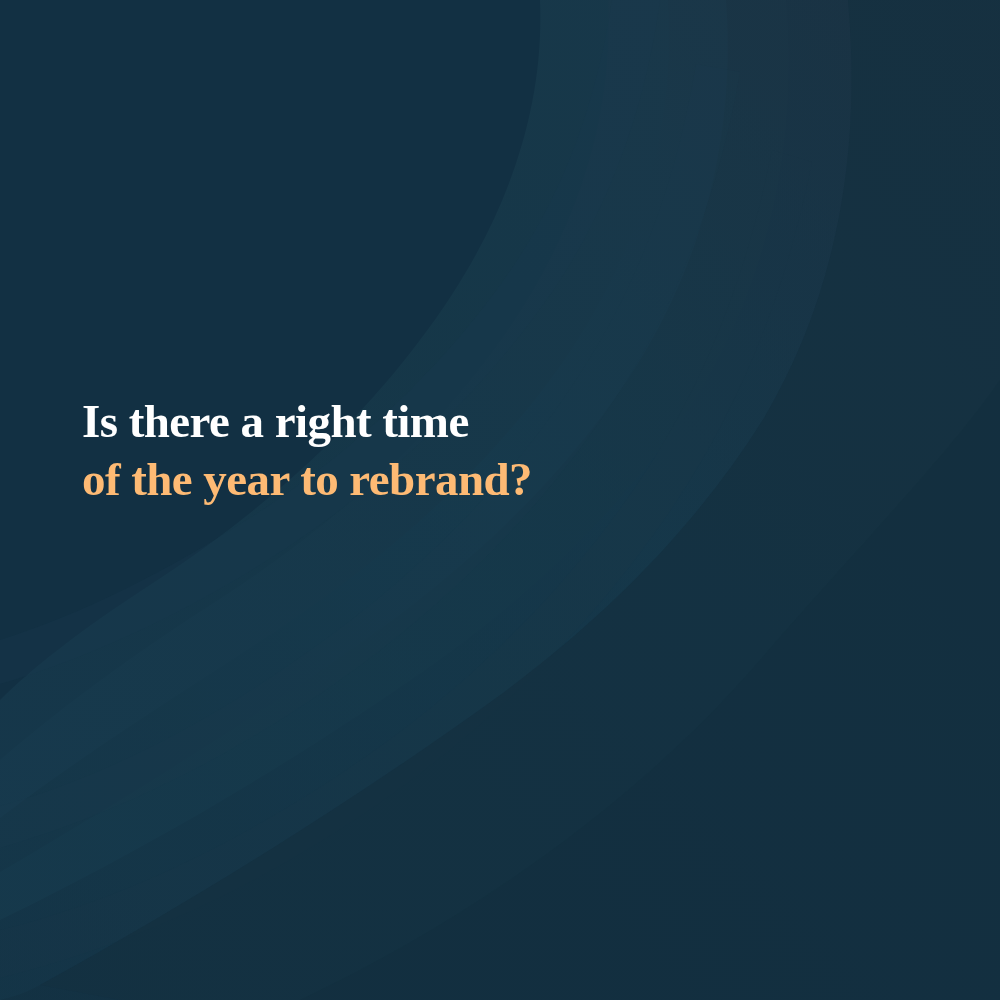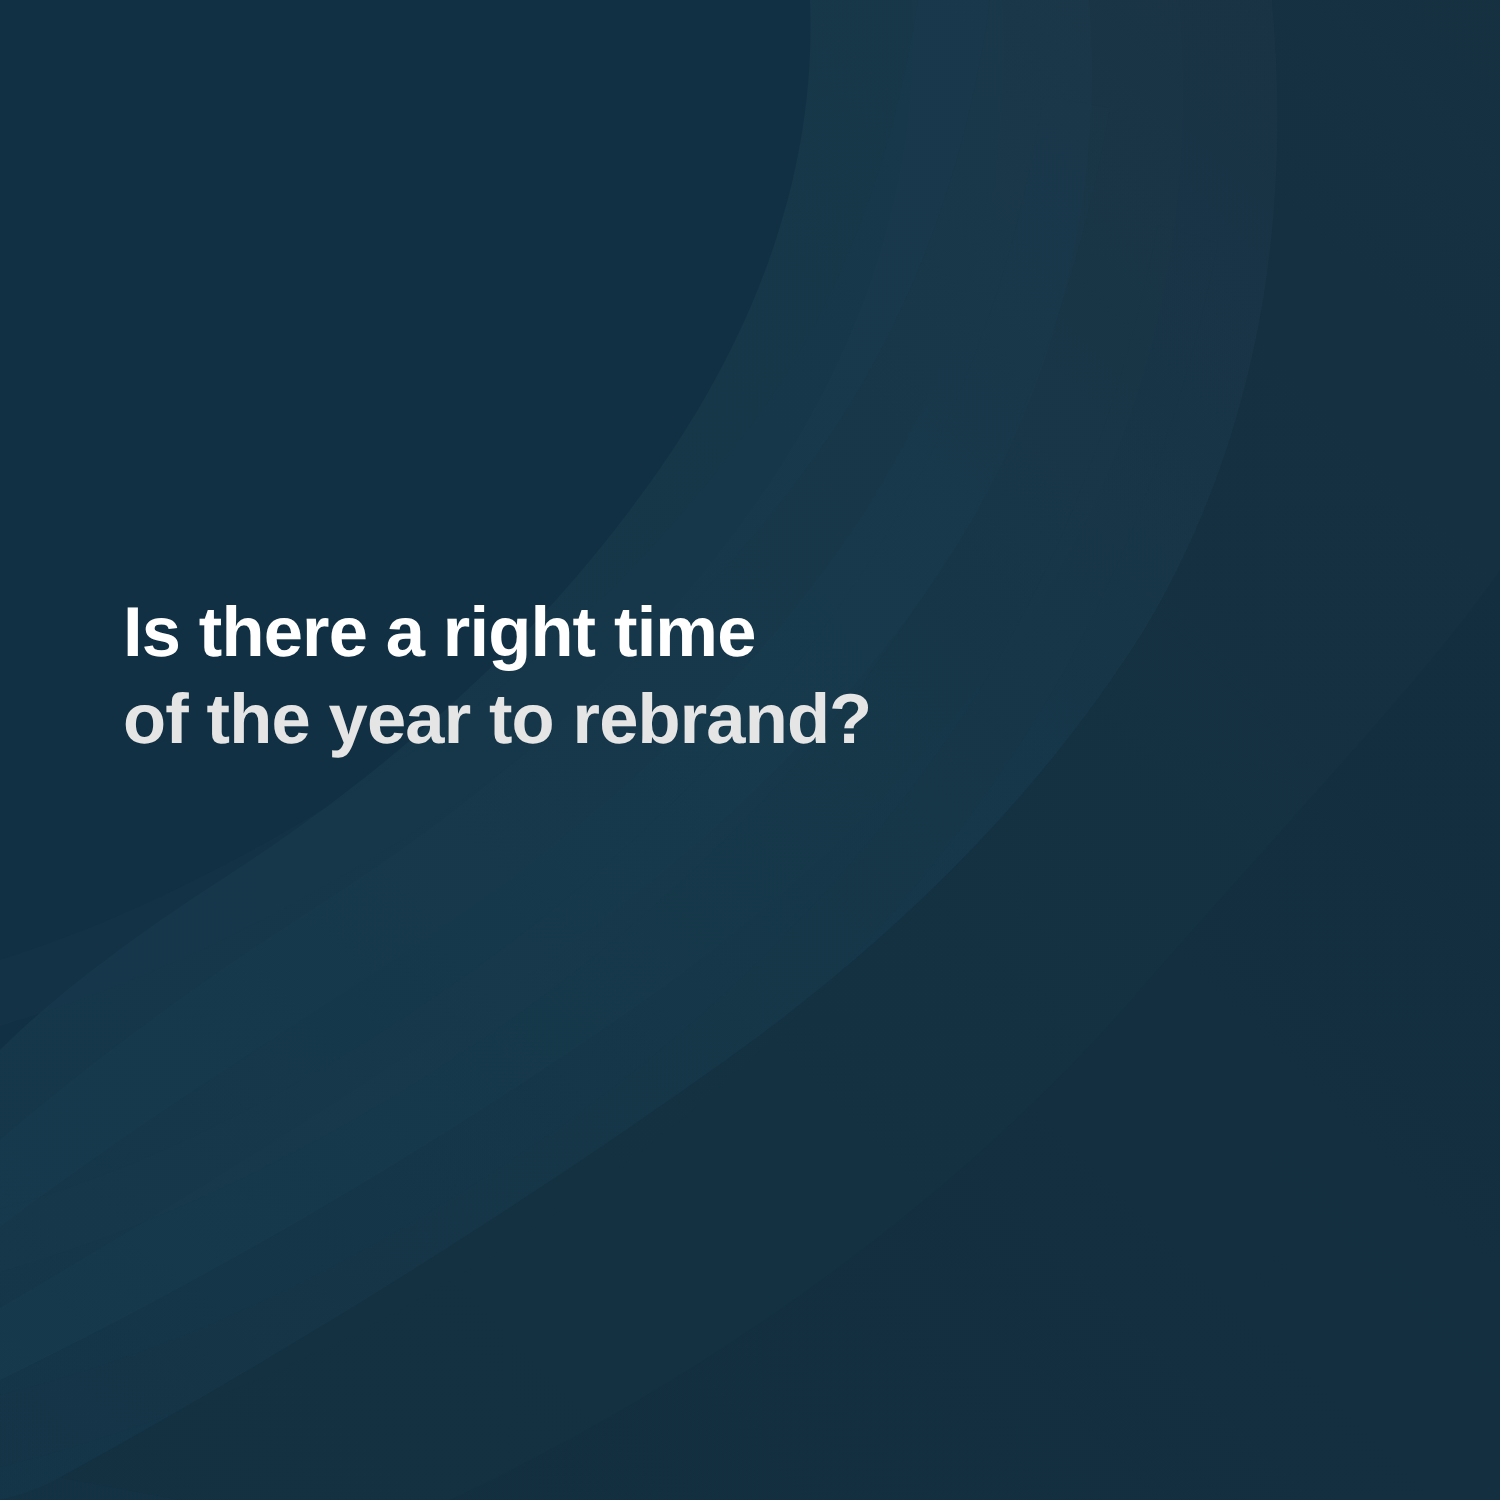--- a/index.html
+++ b/index.html
@@ -8,21 +8,21 @@
     padding: 0;
     background: #0d2232;
   }
 
   #card {
     position: relative;
     width: 1000px;
     height: 1000px;
     overflow: hidden;
     background: #123043;
-    font-family: Liberation Sans, sans-serif;
+    font-family: Liberation Serif, serif;
     -webkit-font-smoothing: antialiased;
   }
 
   
   #wave-art {
     position: absolute;
     inset: 0;
     width: 1000px;
     height: 1000px;
     display: block;
@@ -46,21 +46,21 @@
     line-height: 58px;
     letter-spacing: -0.012em;
     white-space: nowrap;
   }
 
   .headline-line--primary {
     color: #ffffff;
   }
 
   .headline-line--accent {
-    color: #e5e5e5;
+    color: #fdba74;
   }
 </style>
 </head>
 <body>
 
 <div id="card">
 
   <svg id="wave-art" viewBox="0 0 1000 1000" preserveAspectRatio="none" xmlns="http://www.w3.org/2000/svg">
 
     <defs>

